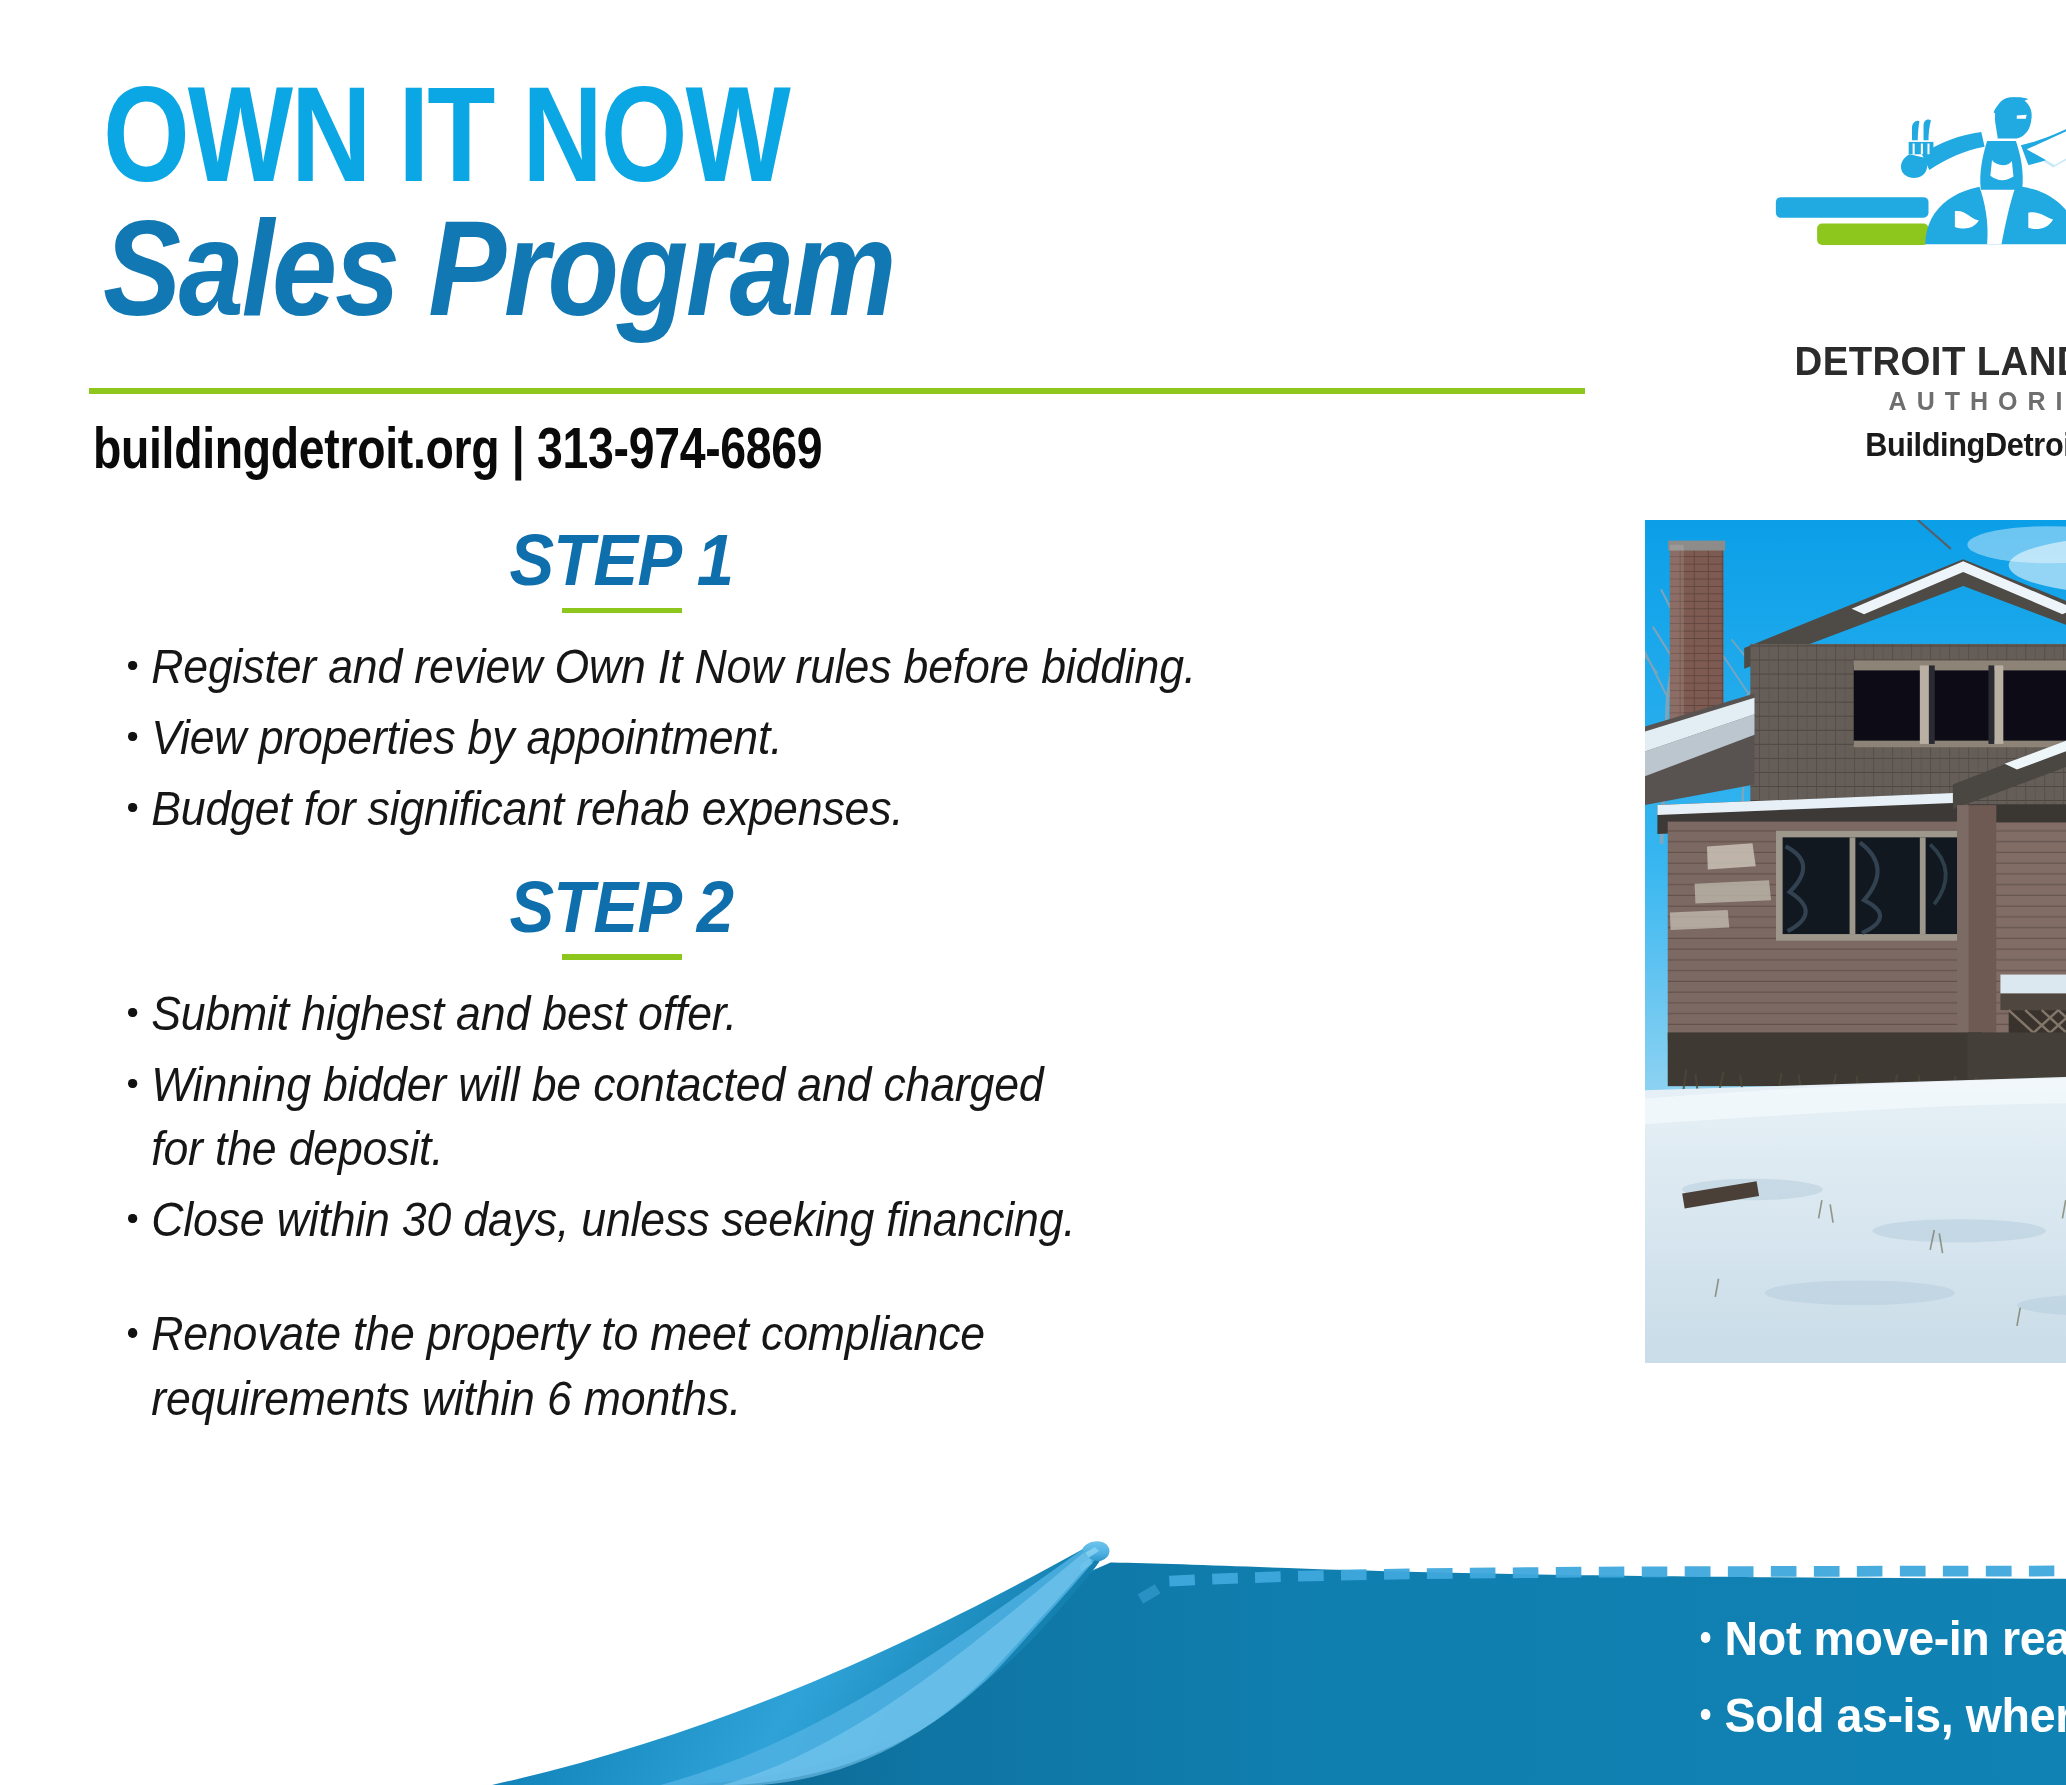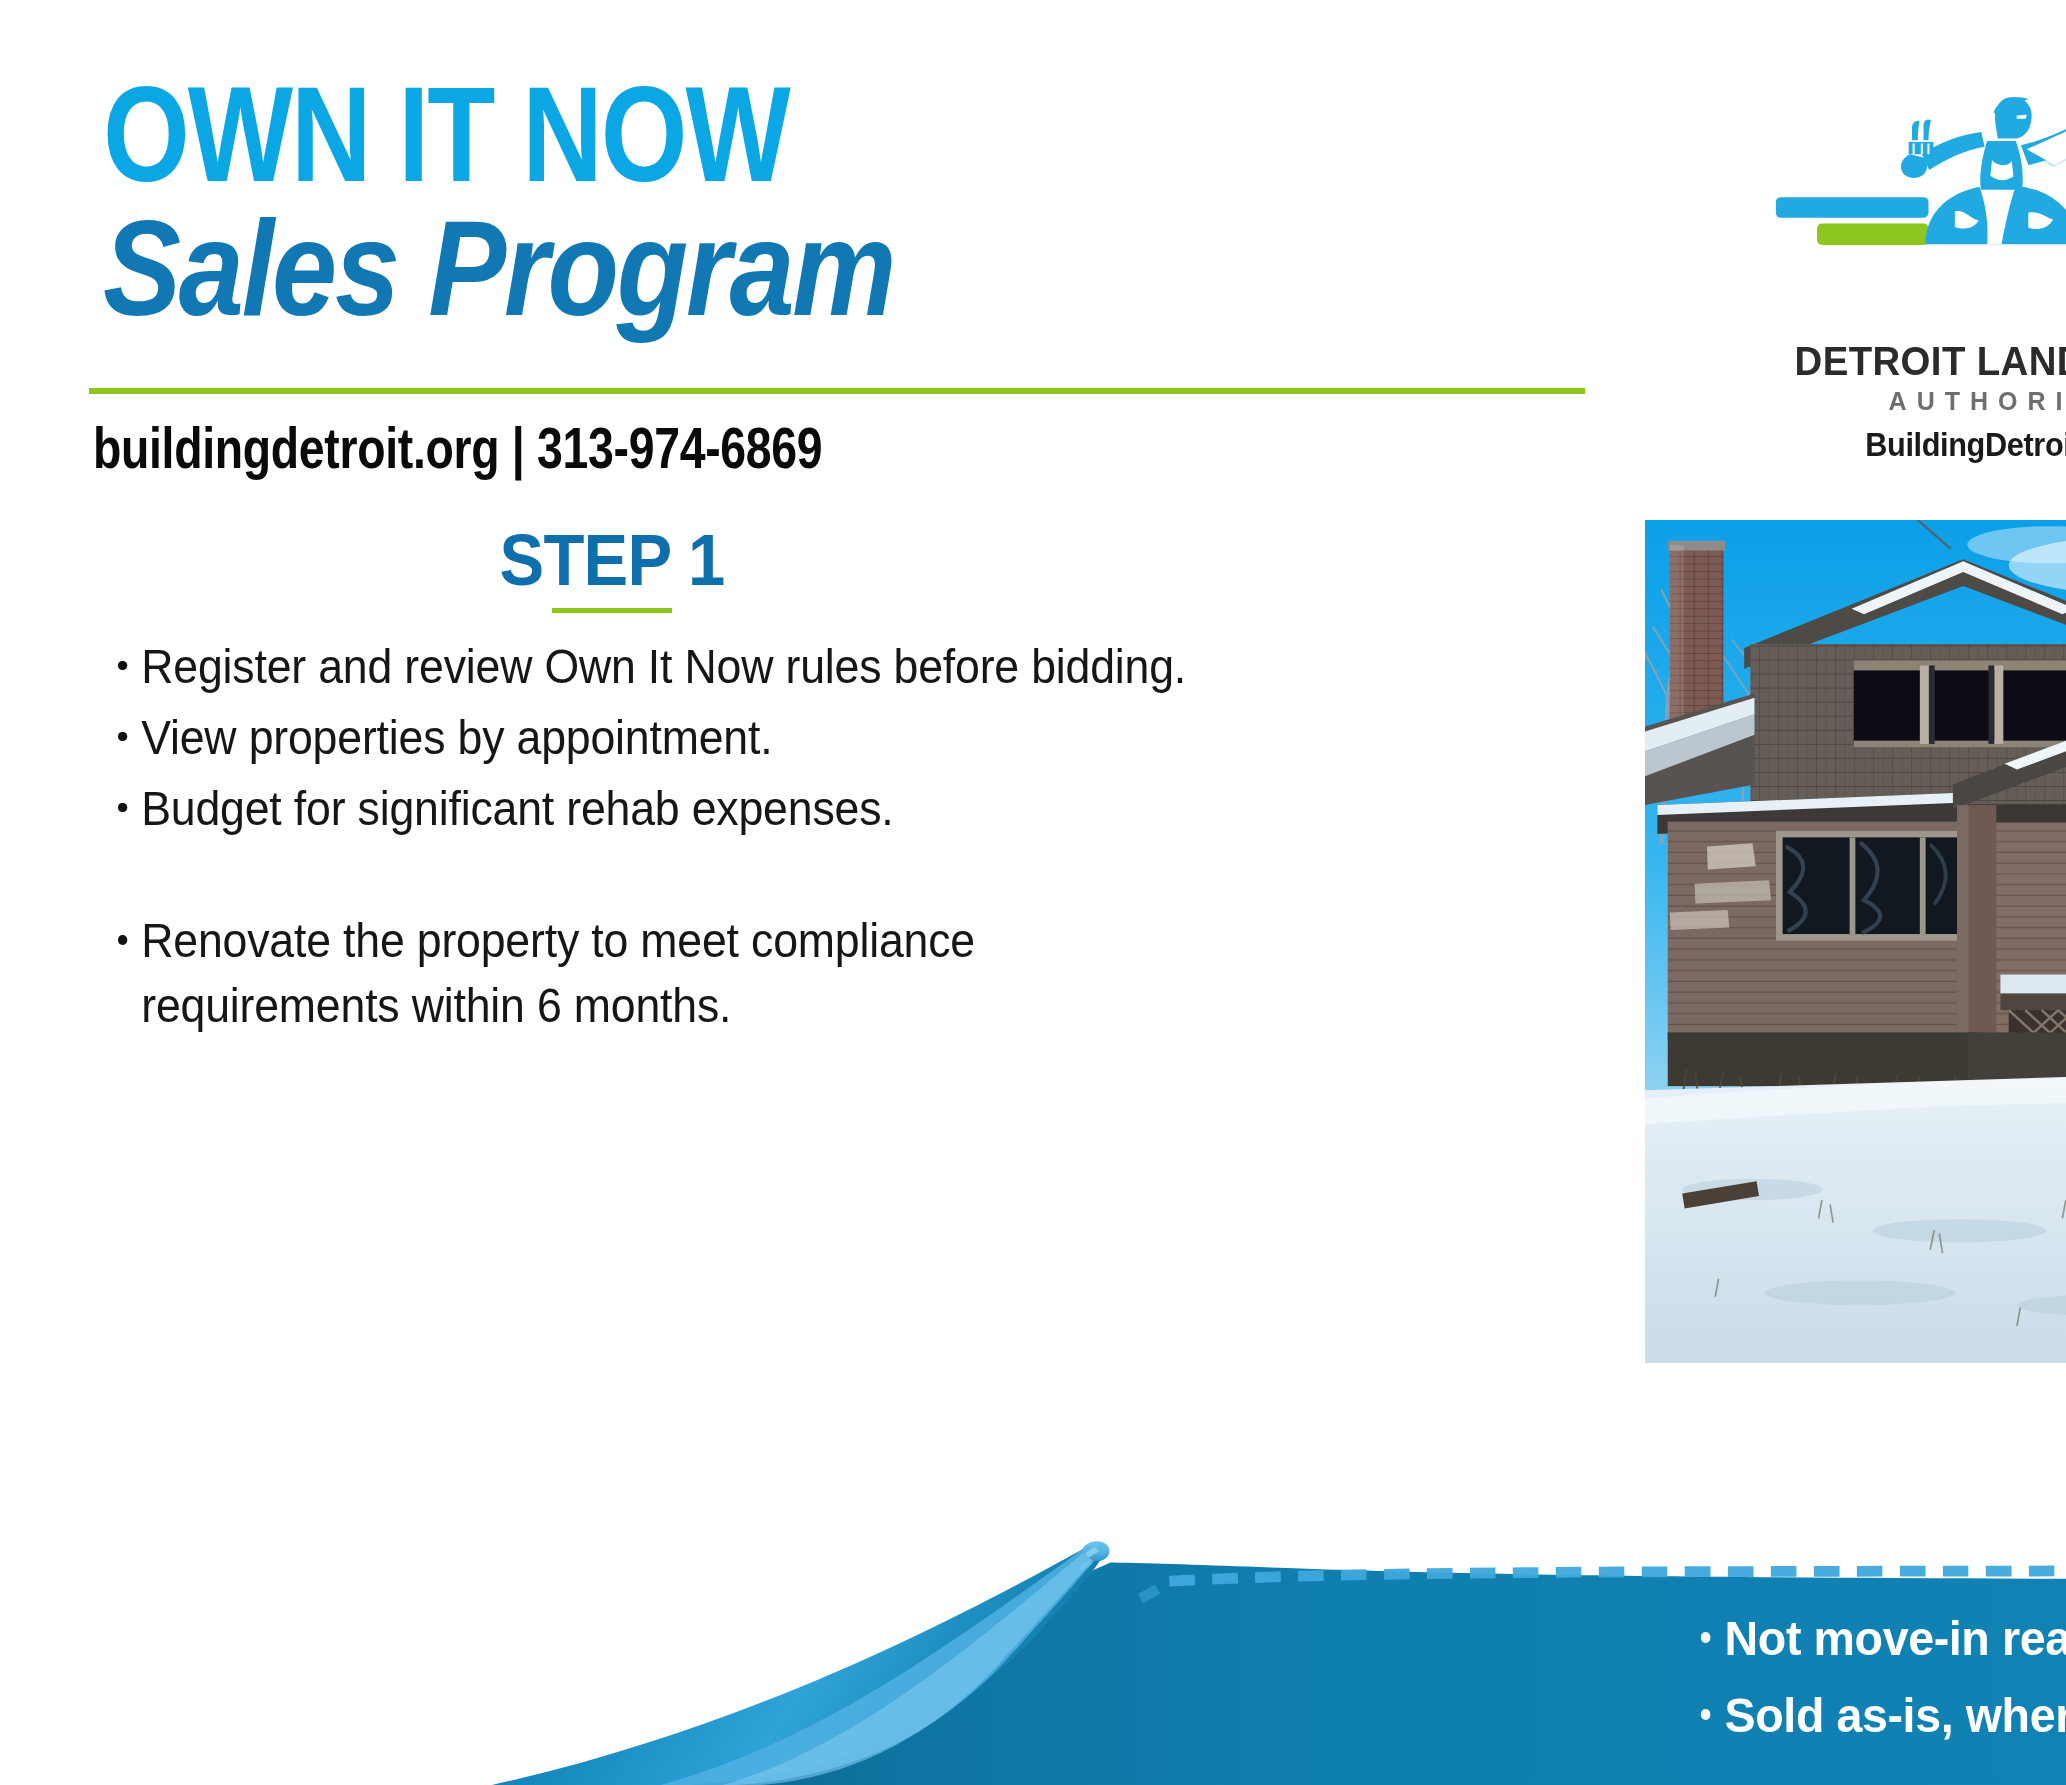--- a/index.html
+++ b/index.html
@@ -33,21 +33,21 @@
   }
   #contact-line {
     position:absolute; left:93px; top:414px;
     font-family:"Liberation Sans", sans-serif;
     font-weight:700; font-size:58px; letter-spacing:-0.4px;
     color:#0a0a0a; white-space:nowrap;
     transform:scaleX(0.80); transform-origin:left center;
   }
 
   
-  #steps-col { position:absolute; left:91px; top:519px; width:1496px; }
+  #steps-col { position:absolute; left:101px; top:519px; width:1496px;font-style:italic; }
 
   .step-block { margin-bottom:0; }
   .step-head-wrap { text-align:center; width:1041px; }
   .step-head {
     font-family:"Liberation Sans", sans-serif;
     font-weight:700; font-size:72px; letter-spacing:-0.8px;
     color:#0F6FAD; display:inline-block;
     transform:scaleX(0.93); transform-origin:center;
   }
   .step-underline {
@@ -208,20 +208,31 @@
     </div>
     <ul class="bullets">
       <li>Register and review Own It Now rules before bidding.</li>
       <li>View properties by appointment.</li>
       <li>Budget for significant rehab expenses.</li>
     </ul>
   </div>
 
   <div class="gap1"></div>
 
+  <div class="step-block">
+    <div class="step-head-wrap">
+      <span class="step-head">STEP 2</span>
+      <div class="step-underline"></div>
+    </div>
+    <ul class="bullets">
+      <li>Submit highest and best offer.</li>
+      <li style="max-width:1066px;">Winning bidder will be contacted and charged for the deposit.</li>
+      <li>Close within 30 days, unless seeking financing.</li>
+    </ul>
+  </div>
 
   <div class="gap2"></div>
 
   <div class="step-block">
     <ul class="bullets">
       <li style="max-width:983px;">Renovate the property to meet compliance requirements within 6 months.</li>
     </ul>
   </div>
 
 </div>

